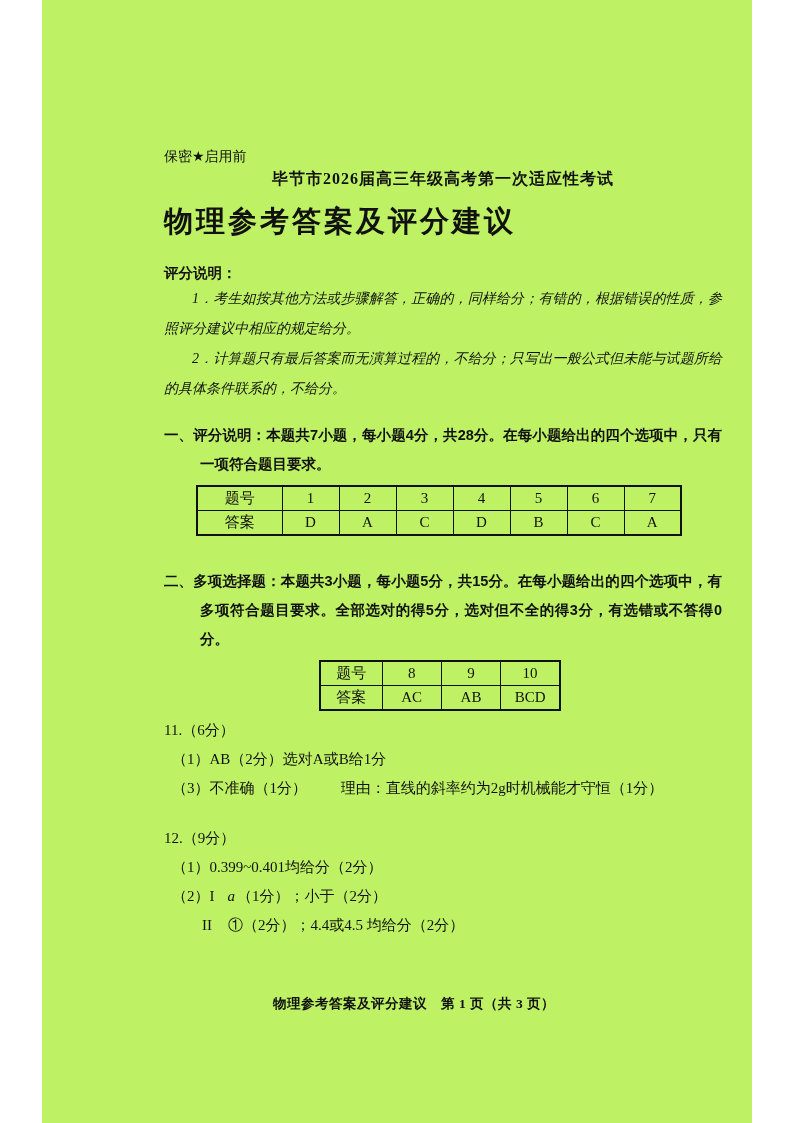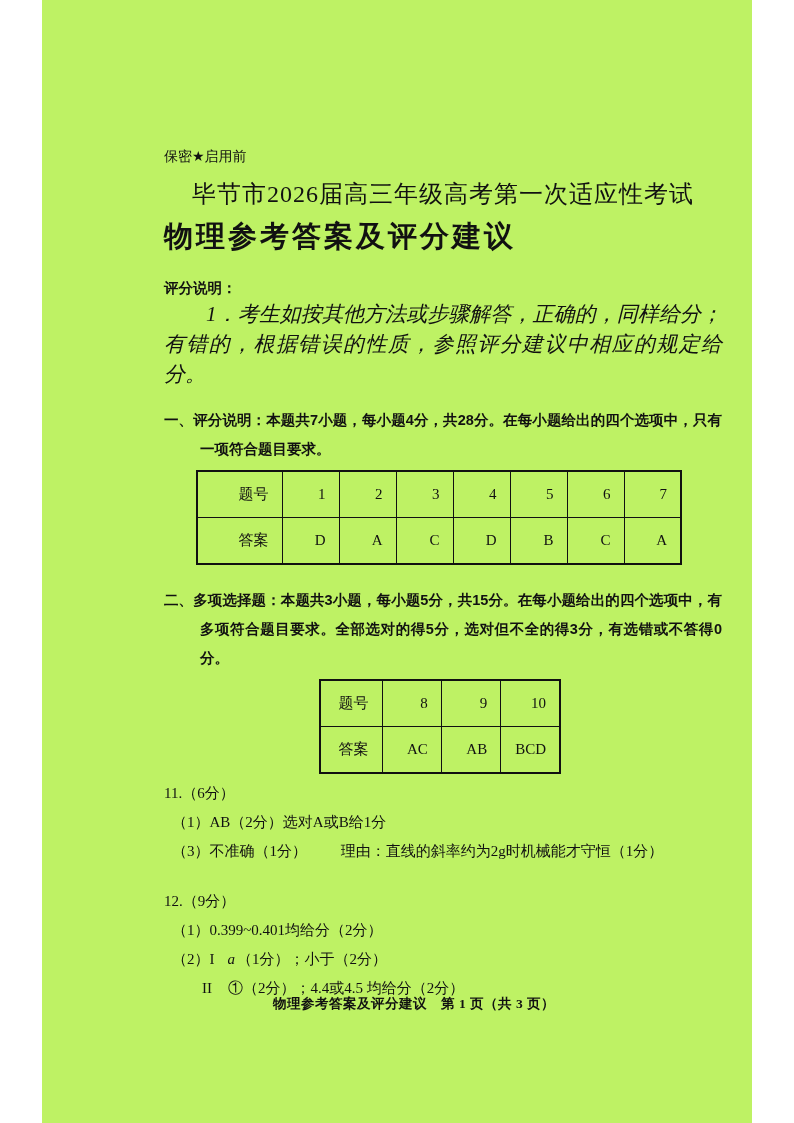--- a/index.html
+++ b/index.html
@@ -17,72 +17,71 @@
     position:absolute;
     left:122px; top:148px;
     width:558px;
   }
   .security-label {
     font-family:"Liberation Sans","DejaVu Sans",sans-serif;
     font-size:14px; line-height:16px;
     color:#111;
   }
   .exam-title {
-    margin-top:15px;
     text-align:center;
-    font-size:24px; line-height:30px;
-    font-weight:normal;
+    font-size:16px; line-height:30px;
+    font-weight:bold;
     letter-spacing:1px;
     font-family:"Liberation Serif","DejaVu Serif",serif;
   }
   .doc-title {
     margin-top:9px;
     font-size:29px; line-height:36px;
     font-weight:bold;
     letter-spacing:3px;
     font-family:"Liberation Serif","DejaVu Serif",serif;
   }
   .notes-heading {
     margin-top:23px;
     font-family:"Liberation Sans","DejaVu Sans",sans-serif;
     font-weight:bold;
     font-size:14.5px; line-height:22px;
   }
   .score-note {
-    font-size:21px;
+    font-size:14px;
     line-height:30px;
     text-indent:2em;
     text-align:justify;
     font-style:italic; 
     font-family:"Liberation Serif","DejaVu Serif",serif;
   }
   .section-heading {
     font-family:"Liberation Sans","DejaVu Sans",sans-serif;
     font-weight:bold;
     font-size:14.5px;
     line-height:29px;
     padding-left:36px;
     text-indent:-36px;
     text-align:justify;
   }
   .sh-1 { margin-top:17px; }
-  .sh-2 { margin-top:21px; }
+  .sh-2 { margin-top:31px; }
   .sh-3 { margin-top:23px; }
   table.answer-table {
     border-collapse:collapse;
     table-layout:fixed;
     font-size:15px;
     margin-top:6px;
   }
   table.answer-table td {
     border:1px solid #111;
-    text-align:right;
+    text-align:center;
     vertical-align:middle;
     height:24px;
-    padding:13px;
+    padding:2px;
   }
   table.answer-table { border:2px solid #111; }
   .t1 { margin-left:32px; width:486px; }
   .t2 { margin-left:155px; width:242px; }
   .answers-block { font-size:15px; }
   .ans-line {
     line-height:29px;
     font-size:15px;
   }
   .ans-title { margin-top:5px; }
@@ -113,20 +112,21 @@
     <div class="security-label">保密★启用前</div>
 
     <div class="exam-title">毕节市2026届高三年级高考第一次适应性考试</div>
 
     <div class="doc-title">物理参考答案及评分建议</div>
 
     <div class="notes-heading">评分说明：</div>
 
     <div class="score-note">1．考生如按其他方法或步骤解答，正确的，同样给分；有错的，根据错误的性质，参照评分建议中相应的规定给分。</div>
 
+    <div class="score-note">2．计算题只有最后答案而无演算过程的，不给分；只写出一般公式但未能与试题所给的具体条件联系的，不给分。</div>
 
     <div class="section-heading sh-1">一、评分说明：本题共7小题，每小题4分，共28分。在每小题给出的四个选项中，只有一项符合题目要求。</div>
 
     <table class="answer-table t1">
       <colgroup>
         <col style="width:85px">
           <col>
           <col>
           <col>
           <col>

